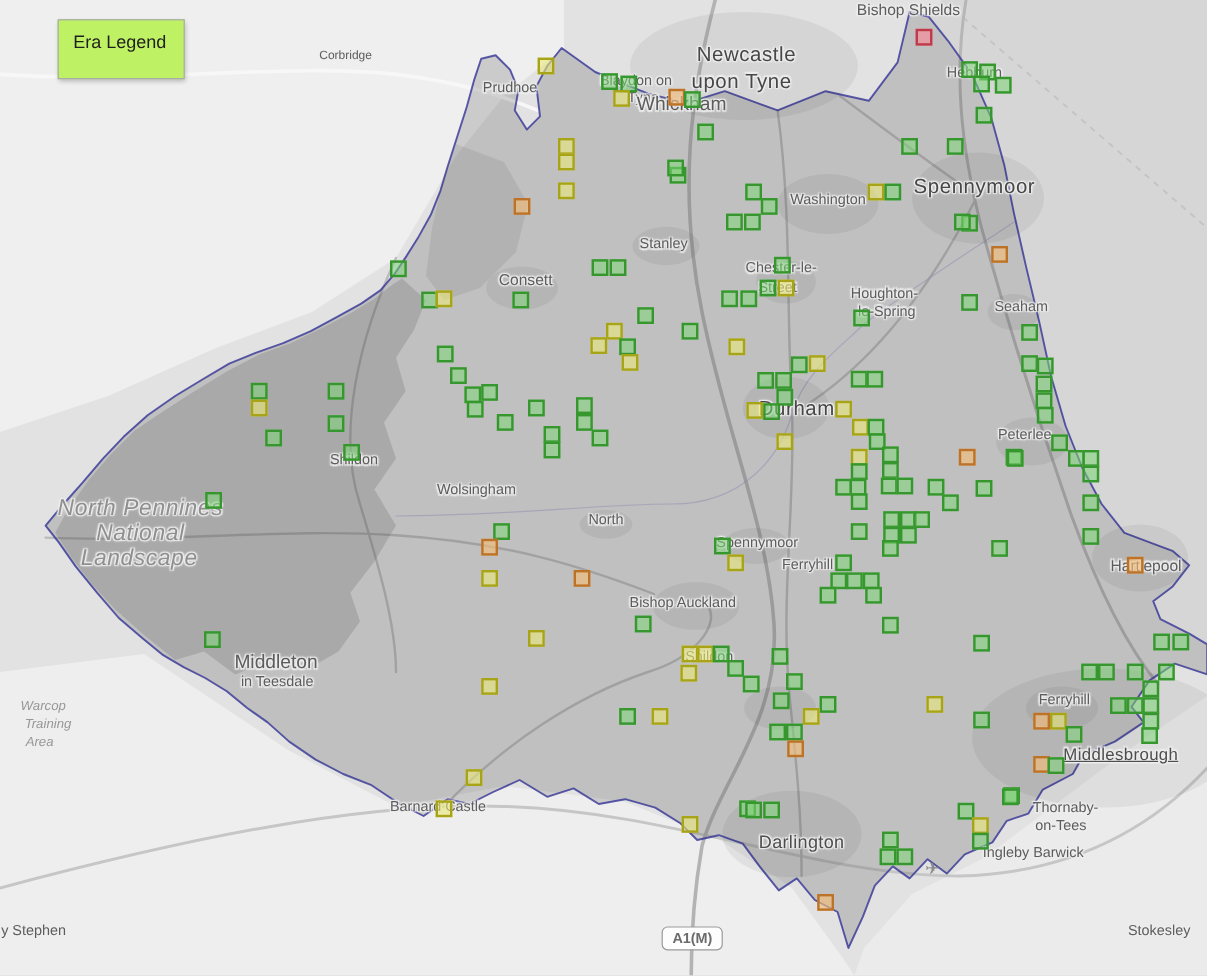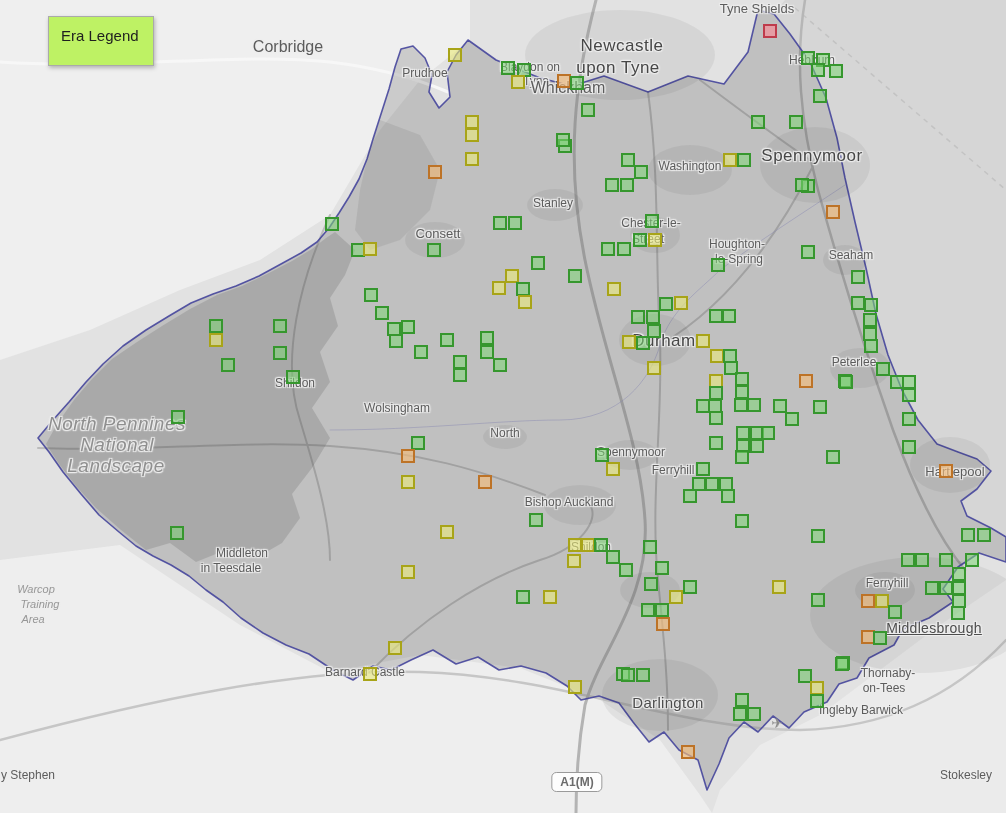--- a/index.html
+++ b/index.html
@@ -77,26 +77,26 @@
       <ellipse cx="860" cy="368" rx="30" ry="20"></ellipse>
       <ellipse cx="845" cy="260" rx="22" ry="15"></ellipse>
       <ellipse cx="630" cy="455" rx="28" ry="15"></ellipse>
       <ellipse cx="650" cy="590" rx="30" ry="18"></ellipse>
       <ellipse cx="505" cy="437" rx="22" ry="12"></ellipse>
       <ellipse cx="885" cy="590" rx="30" ry="18"></ellipse>
     </g>
   </svg>
 
   <div id="labels">
-      <div class="lbl town" style="left: 757px; top: 8px; font-size: 13px;">Tyne Shields</div>
+      <div class="lbl town" style="left: 757px; top: 8px; font-size: 13px;">Bishop Shields</div>
       <div class="lbl city" style="left: 622px; top: 46px; font-size: 17px;">Newcastle</div>
       <div class="lbl city" style="left: 618px; top: 68px; font-size: 17px;">upon Tyne</div>
       <div class="lbl town" style="left: 812px; top: 60px; font-size: 12px;">Hebburn</div>
       <div class="lbl town" style="left: 120px; top: 53px; font-size: 12px;">Hexham</div>
-      <div class="lbl town" style="left: 288px; top: 47px; font-size: 16px;">Corbridge</div>
+      <div class="lbl town" style="left: 288px; top: 47px; font-size: 10px;">Corbridge</div>
       <div class="lbl town" style="left: 425px; top: 73px; font-size: 12px;">Prudhoe</div>
       <div class="lbl town" style="left: 530px; top: 67px; font-size: 12px;">Blaydon on</div>
       <div class="lbl town" style="left: 536px; top: 81px; font-size: 12px;">Tyne</div>
       <div class="lbl town" style="left: 568px; top: 88px; font-size: 16px;">Whickham</div>
       <div class="lbl town" style="left: 690px; top: 166px; font-size: 12px;">Washington</div>
       <div class="lbl city" style="left: 812px; top: 156px; font-size: 17px;">Spennymoor</div>
       <div class="lbl town" style="left: 553px; top: 203px; font-size: 12px;">Stanley</div>
       <div class="lbl town" style="left: 651px; top: 223px; font-size: 12px;">Chester-le-</div>
       <div class="lbl town" style="left: 648px; top: 239px; font-size: 12px;">Street</div>
       <div class="lbl town" style="left: 737px; top: 244px; font-size: 12px;">Houghton-</div>
@@ -108,21 +108,21 @@
       <div class="lbl town" style="left: 295px; top: 383px; font-size: 12px;">Shildon</div>
       <div class="lbl town" style="left: 397px; top: 408px; font-size: 12px;">Wolsingham</div>
       <div class="lbl area" style="left: 117px; top: 424px; font-size: 19px;">North Pennines</div>
       <div class="lbl area" style="left: 117px; top: 445px; font-size: 19px;">National</div>
       <div class="lbl area" style="left: 116px; top: 466px; font-size: 19px;">Landscape</div>
       <div class="lbl town" style="left: 505px; top: 433px; font-size: 12px;">North</div>
       <div class="lbl town" style="left: 631px; top: 452px; font-size: 12px;">Spennymoor</div>
       <div class="lbl town" style="left: 673px; top: 470px; font-size: 12px;">Ferryhill</div>
       <div class="lbl town" style="left: 569px; top: 502px; font-size: 12px;">Bishop Auckland</div>
       <div class="lbl town" style="left: 591px; top: 547px; font-size: 12px;">Shildon</div>
-      <div class="lbl town" style="left: 242px; top: 553px; font-size: 12px;">Middleton</div>
+      <div class="lbl town" style="left: 230px; top: 553px; font-size: 16px;">Middleton</div>
       <div class="lbl town" style="left: 231px; top: 568px; font-size: 12px;">in Teesdale</div>
       <div class="lbl area2" style="left: 36px; top: 589px; font-size: 11px;">Warcop</div>
       <div class="lbl area2" style="left: 40px; top: 604px; font-size: 11px;">Training</div>
       <div class="lbl area2" style="left: 33px; top: 619px; font-size: 11px;">Area</div>
       <div class="lbl town" style="left: 955px; top: 471px; font-size: 13px;">Hartlepool</div>
       <div class="lbl town" style="left: 887px; top: 583px; font-size: 12px;">Ferryhill</div>
       <div class="lbl city2" style="left: 934px; top: 628px; font-size: 14px; text-decoration: underline;">Middlesbrough</div>
       <div class="lbl town" style="left: 888px; top: 673px; font-size: 12px;">Thornaby-</div>
       <div class="lbl town" style="left: 884px; top: 688px; font-size: 12px;">on-Tees</div>
       <div class="lbl town" style="left: 861px; top: 710px; font-size: 12px;">Ingleby Barwick</div>

